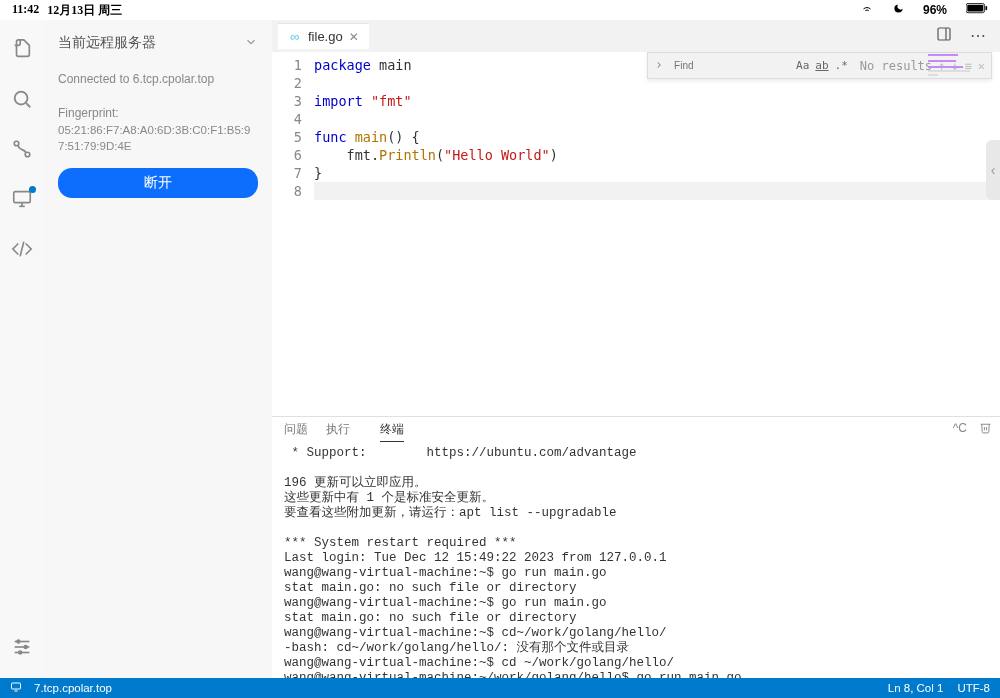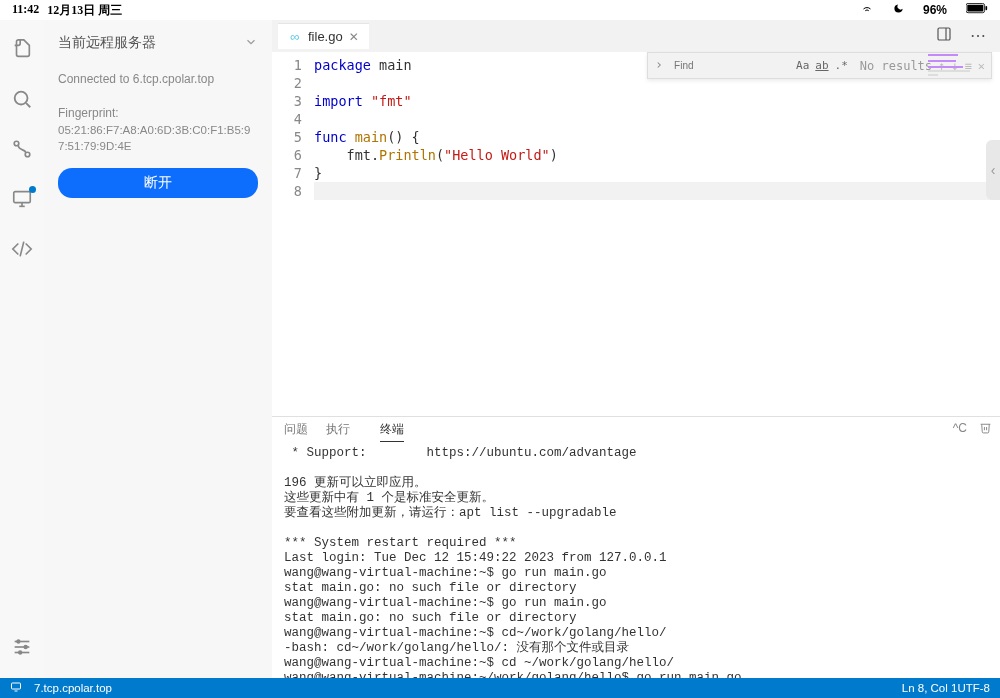--- a/index.html
+++ b/index.html
@@ -40,21 +40,21 @@
 .find-widget .noresults { color: #999; margin-left: 6px; }
 .find-widget .navbtn { color: #bbb; cursor: pointer; }
 .minimap { position: absolute; right: 2px; top: 2px; width: 70px; height: 40px; }
 .minimap .mmline { height: 2px; margin-bottom: 2px; }
 .panel { height: 262px; border-top: 1px solid #e0e0e0; background: #fff; display: flex; flex-direction: column; }
 .panel-tabs { display: flex; align-items: flex-start; padding: 4px 8px 0 12px; font-size: 12px; color: #777; gap: 18px; }
 .panel-tabs .ptab.active { color: #333; border-bottom: 1px solid #333; padding-bottom: 3px; margin-left: 12px; }
 .panel-tabs .right { margin-left: auto; display: flex; gap: 12px; color: #888; }
 .terminal { flex: 1; overflow: hidden; padding: 4px 12px; font-family: Liberation Mono, monospace; font-size: 12.5px; line-height: 15px; color: #333; white-space: pre-wrap; }
 .statusfoot { height: 20px; background: #007acc; color: #fff; display: flex; align-items: center; font-size: 11.5px; padding: 0 10px; gap: 12px; }
-.statusfoot .right { margin-left: auto; display: flex; gap: 0; }
+.statusfoot .right { margin-left: auto; display: flex; gap: 14px; }
 .fold-handle { position: absolute; right: 0; top: 140px; width: 14px; height: 60px; background: #e8e8e8; border-radius: 6px 0 0 6px; display:flex;align-items:center;justify-content:center;color:#999;font-size:14px;}
 </style>
 </head>
 <body>
 
 <div class="statusbar">
   <div class="left">
     <span>11:42</span>
     <span>12月13日 周三</span>
   </div>

